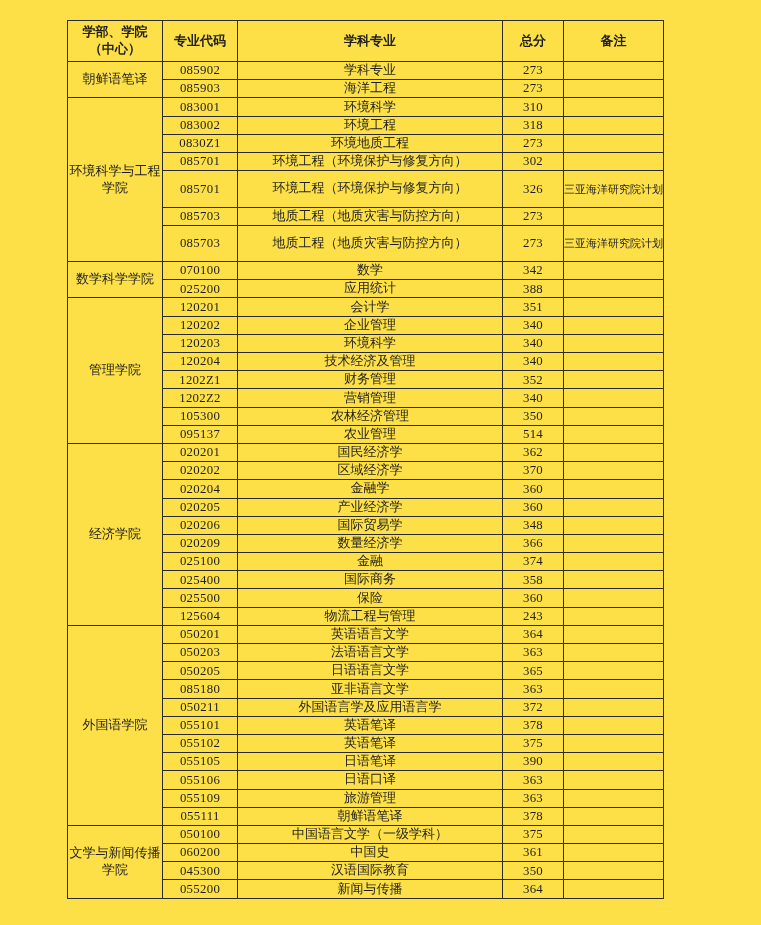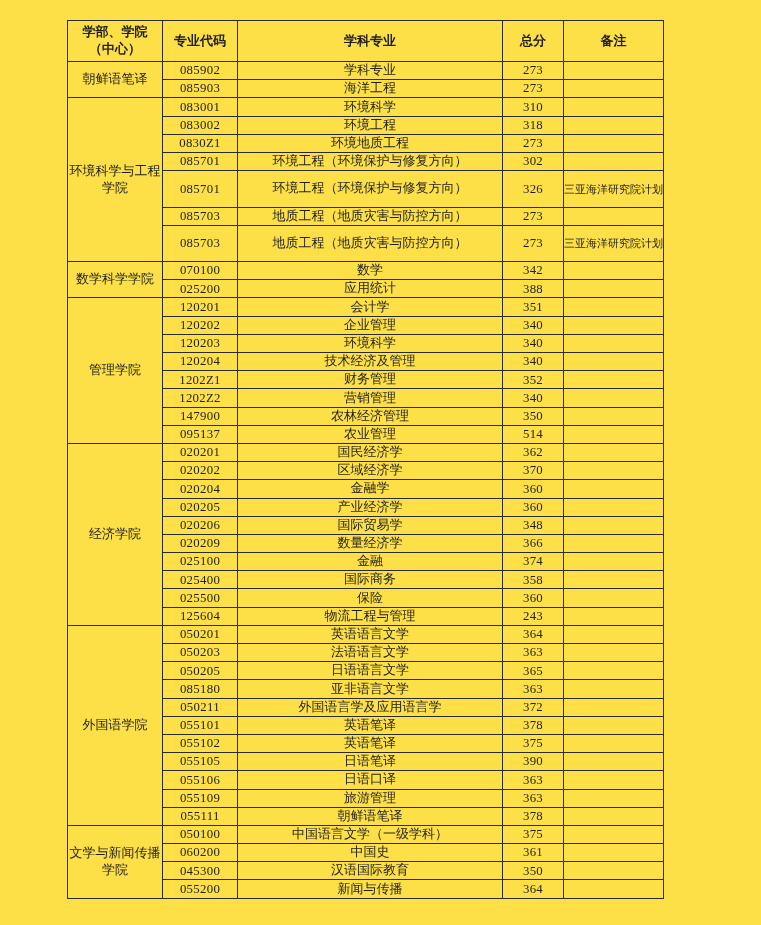--- a/index.html
+++ b/index.html
@@ -180,21 +180,21 @@
             <td class="score">352</td>
             <td class="remark"></td>
           </tr>
           <tr>
             <td class="code">1202Z2</td>
             <td class="major">营销管理</td>
             <td class="score">340</td>
             <td class="remark"></td>
           </tr>
           <tr>
-            <td class="code">147900</td>
+            <td class="code">105300</td>
             <td class="major">农林经济管理</td>
             <td class="score">350</td>
             <td class="remark"></td>
           </tr>
           <tr>
             <td class="code">095137</td>
             <td class="major">农业管理</td>
             <td class="score">514</td>
             <td class="remark"></td>
           </tr>

